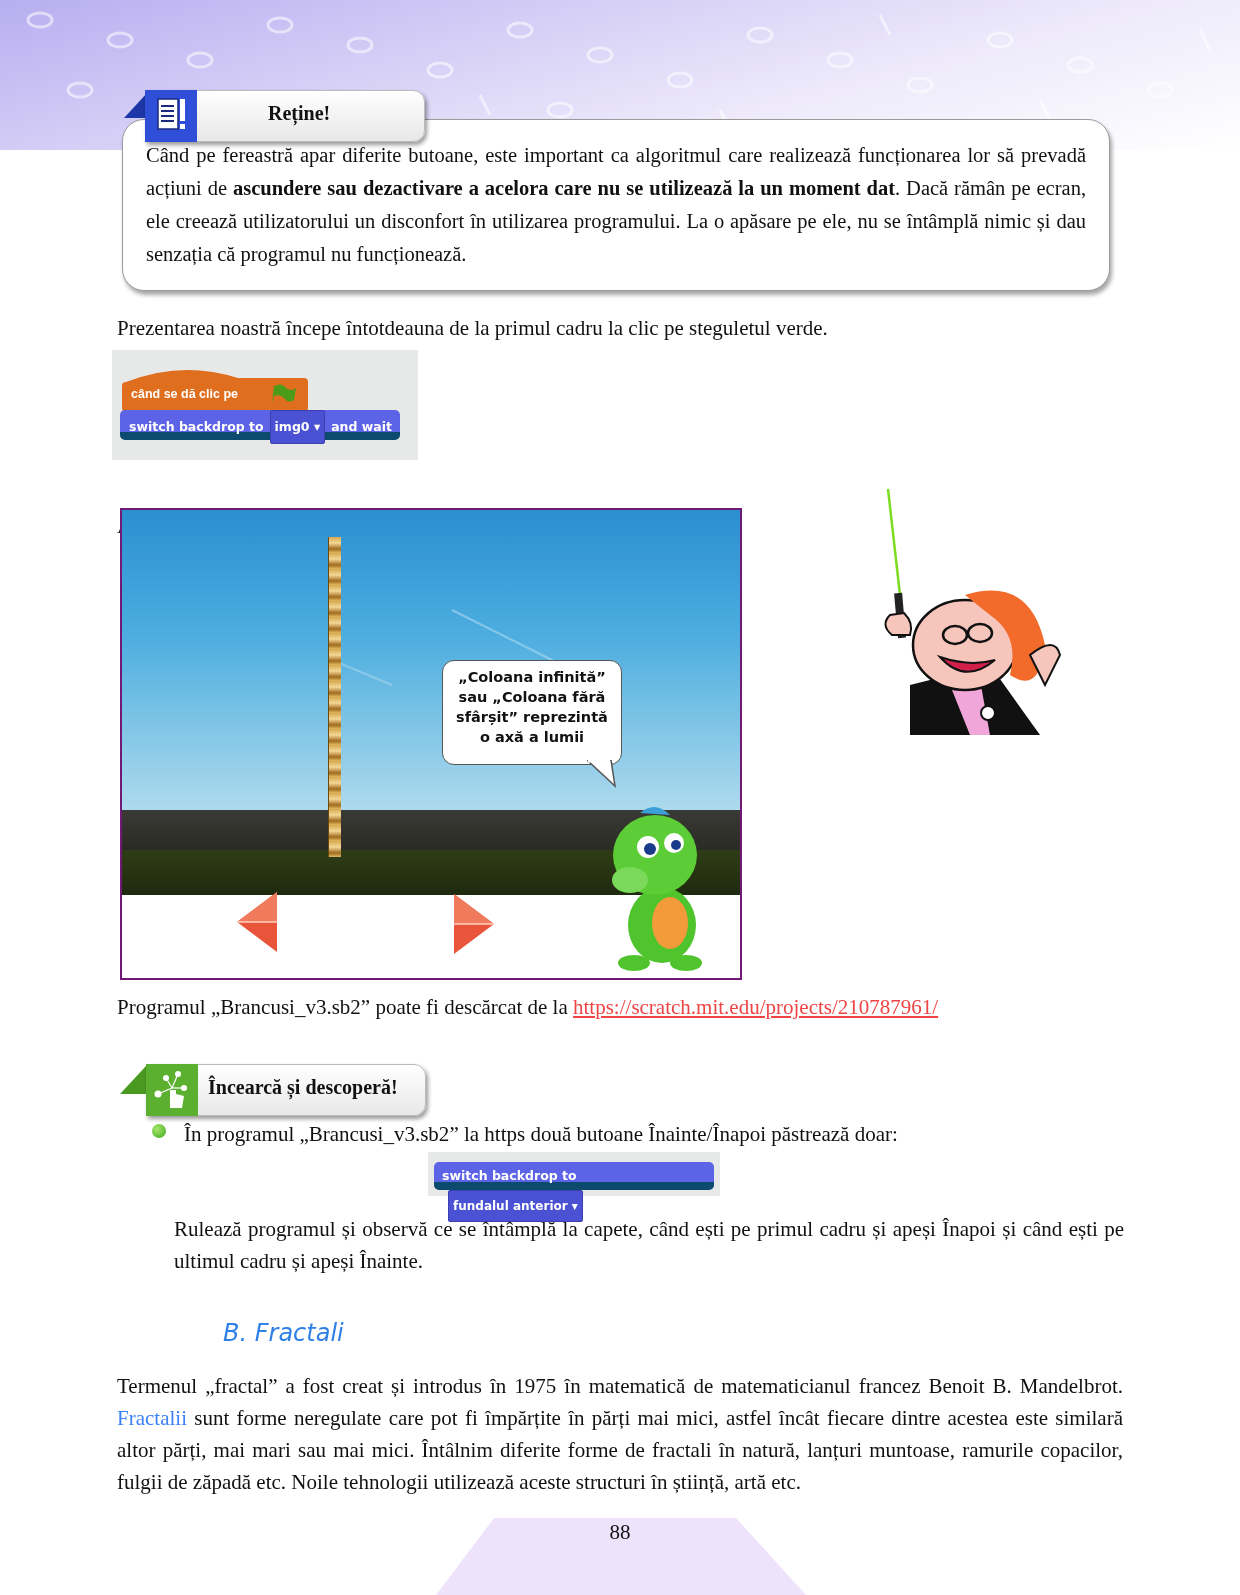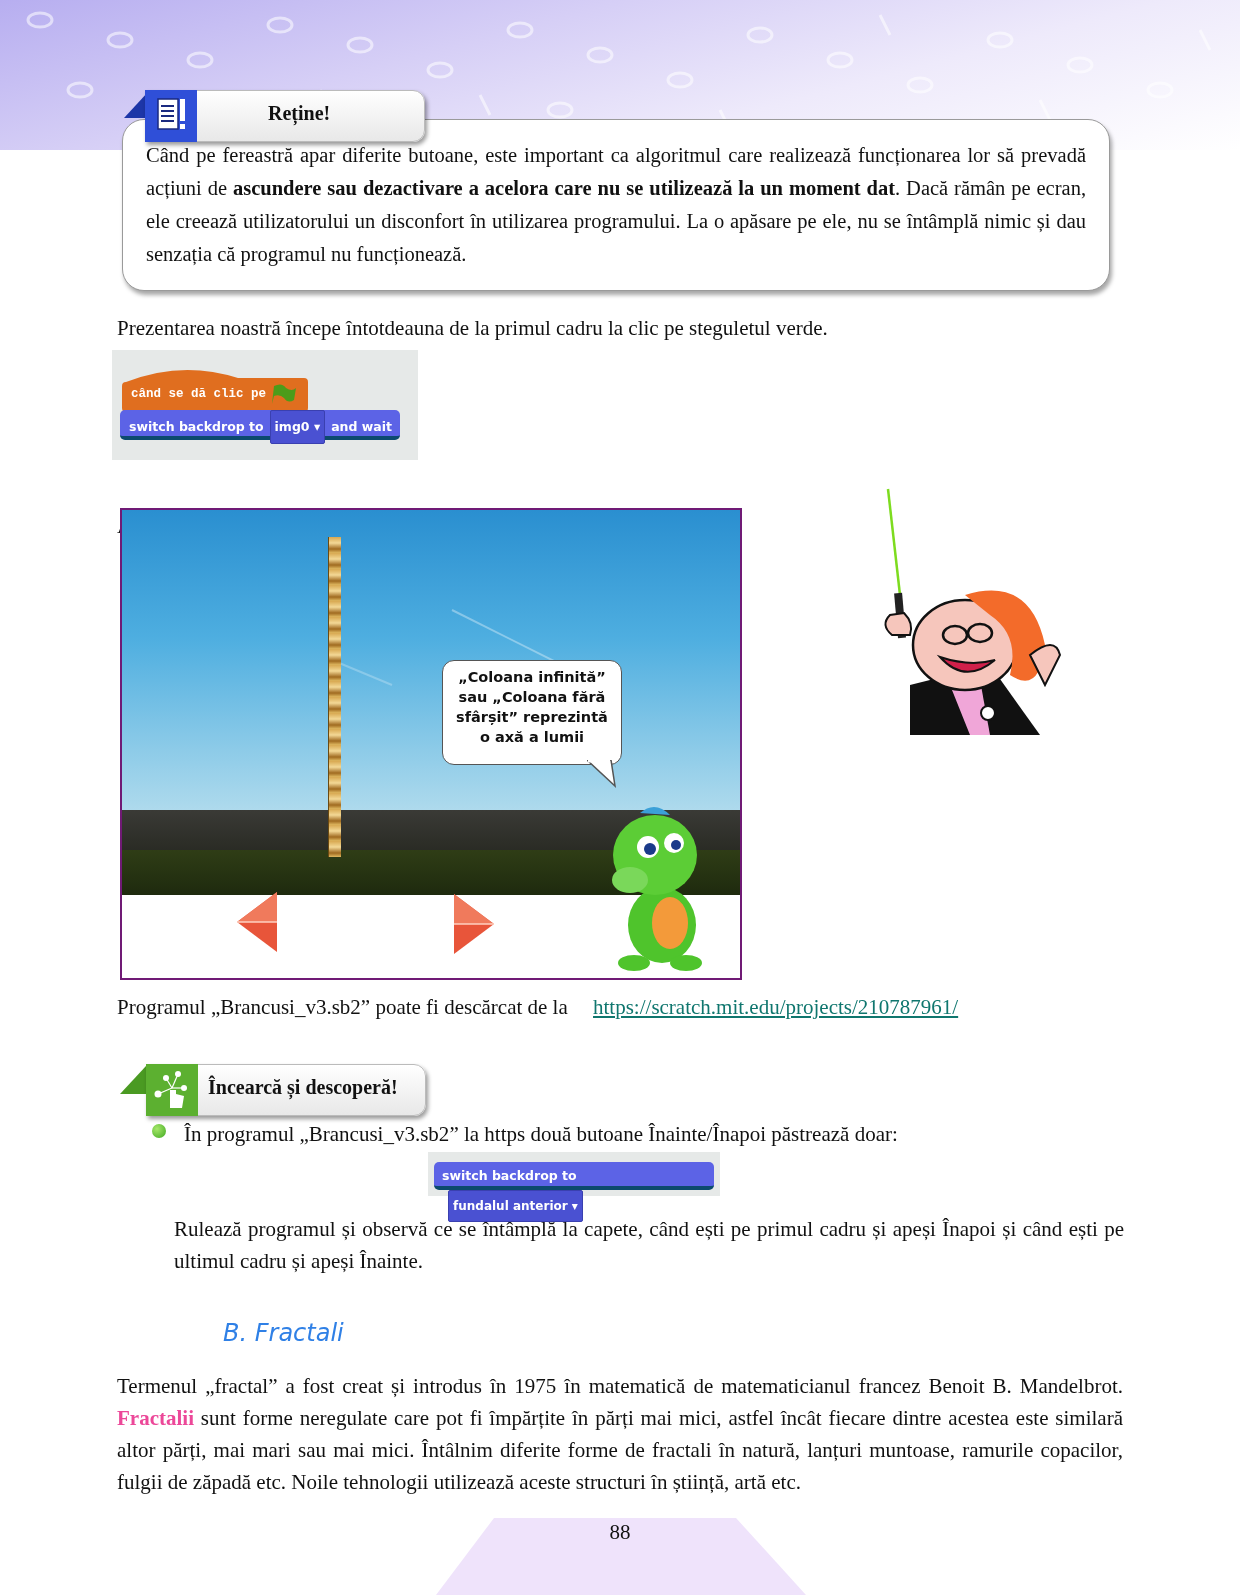--- a/index.html
+++ b/index.html
@@ -17,24 +17,24 @@
   .retine-text { position:absolute; left:146px; top:139px; width:940px; font-size:20.5px; line-height:33px; text-align:justify; }
   .tab { position:absolute; height:50px; border-radius:0 12px 12px 0;
     background: linear-gradient(#ffffff, #e8e8e8); box-shadow: 2px 3px 4px rgba(0,0,0,0.4);
     border:1px solid #bbb; }
   .tab-icon { position:absolute; width:52px; height:52px; }
   .tab-flap { position:absolute; width:0; height:0; }
   .tab-label { position:absolute; font-weight:bold; font-size:20px; }
 
   
   .scratch-bg { position:absolute; background:#e6e9e8; }
-  .hat { position:absolute; background:#e06e1f; color:#fff; font-family:Liberation Mono, monospace;
+  .hat { position:absolute; background:#e06e1f; color:#fff; font-family:Liberation Sans, sans-serif;
     font-weight:bold; font-size:12.5px; border-radius:6px; }
   .blk { position:absolute; background:#5c63e6; color:#fff; font-family:"DejaVu Sans", sans-serif;
-    font-weight:bold; font-size:12.5px; border-radius:5px; border-bottom:4px solid #0c4a6e; }
+    font-weight:bold; font-size:12.5px; border-radius:5px; border-bottom:8px solid #0c4a6e; }
   .dd { display:inline-block; background:#4a51d2; border:1px solid #3a40b0; padding:1px 4px; margin:0 6px; border-radius:2px; }
 
   
   .frame { position:absolute; left:120px; top:508px; width:618px; height:468px; border:2px solid #701a75; overflow:hidden; background:#fff; }
   .sky { position:absolute; left:0; top:0; width:618px; height:320px;
     background: linear-gradient(#2a8fd0 0%, #4eaee0 40%, #8dcbe8 75%, #b9dfee 100%); }
   .trees { position:absolute; left:0; top:300px; width:618px; height:60px;
     background: linear-gradient(#3a3a36, #22241c); }
   .grass { position:absolute; left:0; top:340px; width:618px; height:45px;
     background: linear-gradient(#2f3d16, #1e2a0e); }
@@ -43,24 +43,24 @@
   .bubble { position:absolute; left:320px; top:150px; width:180px; height:105px; background:#fff;
     border:1.5px solid #555; border-radius:12px; font-family:"DejaVu Sans", sans-serif; font-weight:bold;
     font-size:14.5px; line-height:20px; text-align:center; padding-top:6px; box-sizing:border-box; }
   .bubble-line { display:block; }
   .arrow { position:absolute; }
   .dino { position:absolute; }
 
   
   .bullet { position:absolute; left:152px; top:1124px; width:14px; height:14px; border-radius:50%;
     background: radial-gradient(circle at 35% 35%, #a6e86a, #3fa821); }
-  .link { color:#0f766e; text-decoration:underline;margin-left:20px; }
+  .link { color:#ef4444; text-decoration:underline; }
   .bold { font-weight:bold; }
   .ital { }
-  .blue-bold { color:#ec4899; font-weight:bold; }
+  .blue-bold { color:#3b82f6; font-weight:normal; }
   .h-fractali { position:absolute; left:223px; top:1319px; font-family:"DejaVu Sans", sans-serif; font-style:italic;
     color:#2f80e6; font-size:24px; }
   .page-num { position:absolute; left:590px; top:1520px; width:60px; text-align:center; font-size:21px; }
   .justify { text-align:justify; }
 </style>
 </head>
 <body>
 
 <div class="hdr-bg">
   <svg width="1240" height="150">

